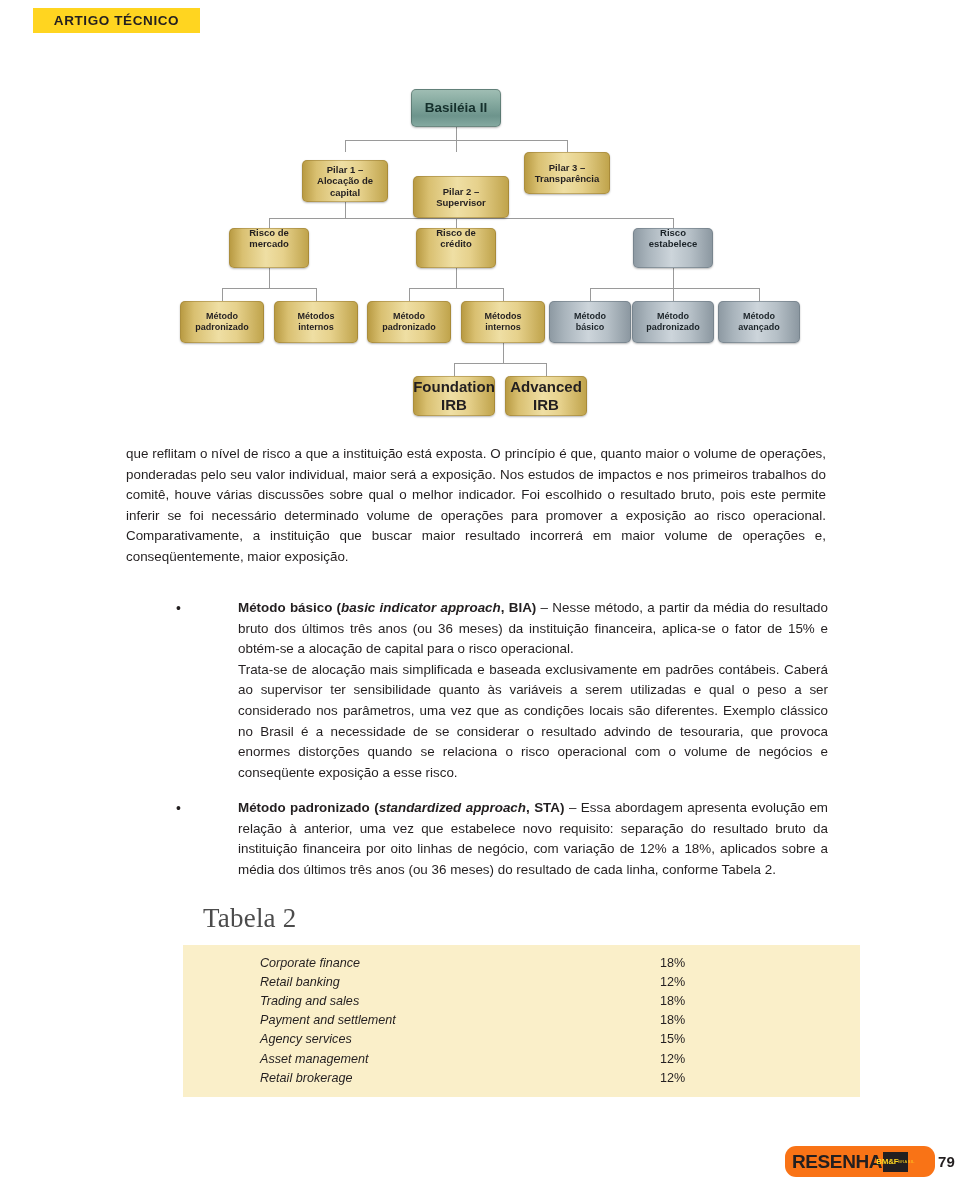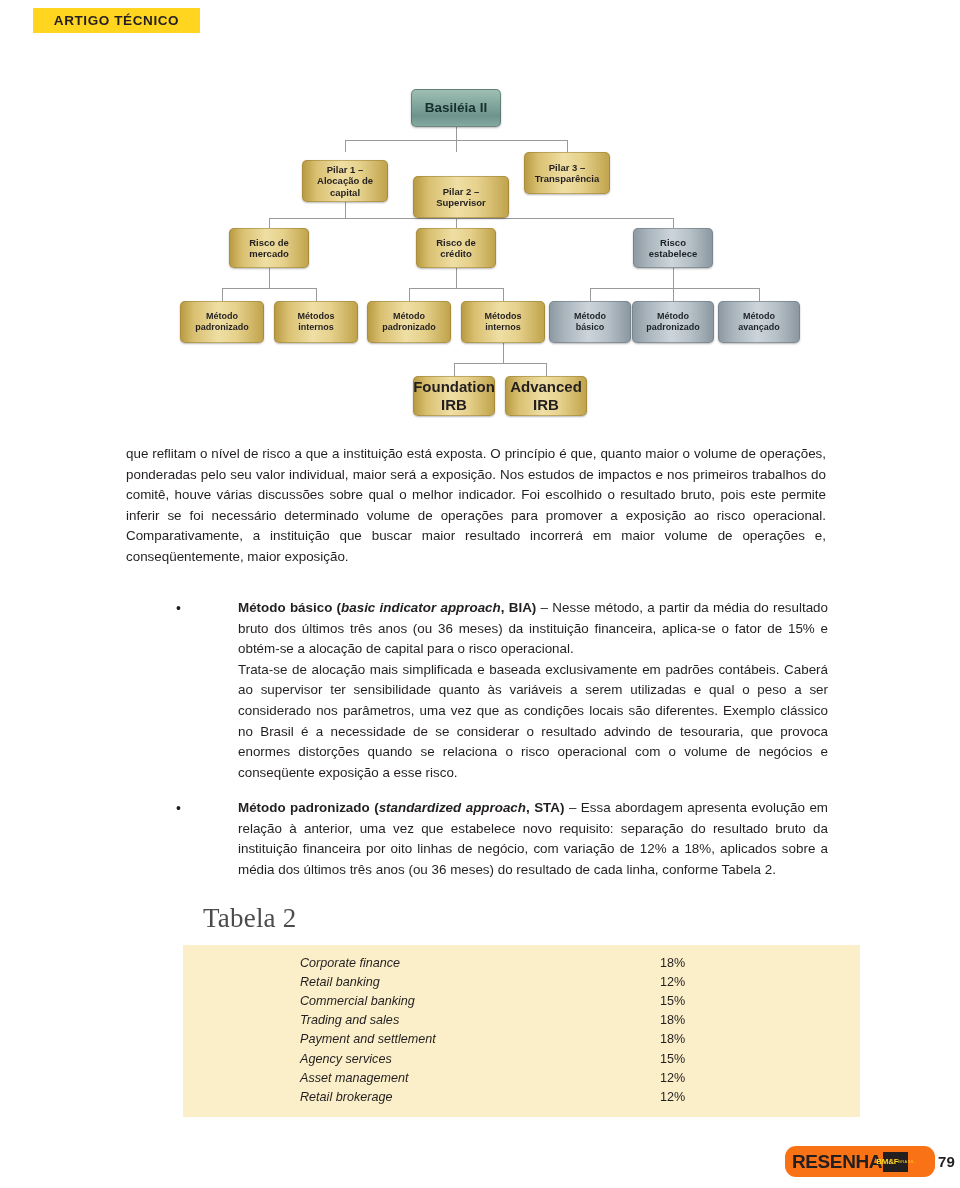--- a/index.html
+++ b/index.html
@@ -78,21 +78,21 @@
     border: 1px solid rgba(150,120,45,0.5);
   }
   .node.gray {
     background: linear-gradient(90deg,#8e9aa3 0%, #a9b4bc 18%, #cdd5db 48%, #b6c0c7 72%, #8c98a1 100%);
     border: 1px solid rgba(105,118,128,0.6);
     color: #1b2328;
   }
 
   .node.lvl1 { font-size: 13.5px; }
   .node.lvl2 { font-size: 9.5px; }
-  .node.lvl3 { font-size: 9.5px; }
+  .node.lvl3 { font-size: 9.5px; align-items: flex-end; }
   .node.lvl4 { font-size: 9px; }
   .node.lvl5 { font-size: 15px; }
 
   
   .para {
     position: absolute;
     font-family: "Liberation Sans", sans-serif;
     font-size: 13.4px;
     line-height: 20.6px;
     color: #231f20;
@@ -152,21 +152,21 @@
     border-collapse: collapse;
     width: 100%;
     font-size: 12.6px;
     color: #231f20;
   }
   #tabela-wrap td {
     padding: 2.6px 0;
     font-style: italic;
     font-family: "Liberation Sans", sans-serif;
   }
-  #tabela-wrap td.label { padding-left: 117px; }
+  #tabela-wrap td.label { padding-left: 77px; }
   #tabela-wrap td.value {
     font-style: normal;
     text-align: left;
     padding-left: 0;
     width: 200px;
   }
 
   
   #footer-bar {
     position: absolute;
@@ -394,24 +394,20 @@
     <tbody id="tabela-body">
         <tr>
           <td class="label">Corporate finance</td>
           <td class="value">18%</td>
         </tr>
         <tr>
           <td class="label">Retail banking</td>
           <td class="value">12%</td>
         </tr>
         <tr>
-          <td class="label">Commercial banking</td>
-          <td class="value">15%</td>
-        </tr>
-        <tr>
           <td class="label">Trading and sales</td>
           <td class="value">18%</td>
         </tr>
         <tr>
           <td class="label">Payment and settlement</td>
           <td class="value">18%</td>
         </tr>
         <tr>
           <td class="label">Agency services</td>
           <td class="value">15%</td>

